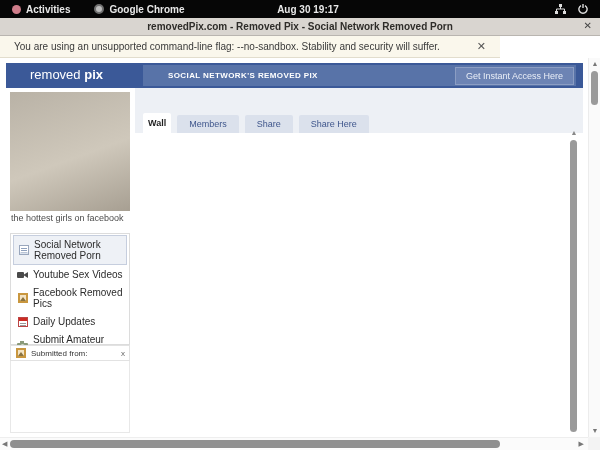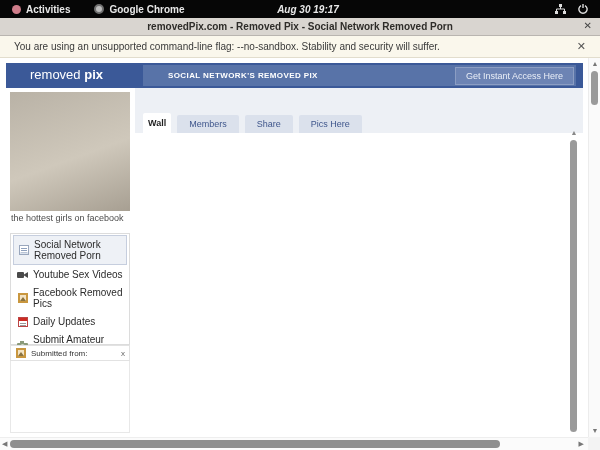--- a/index.html
+++ b/index.html
@@ -5,32 +5,32 @@
   * { margin:0; padding:0; box-sizing:border-box; }
   html,body { width:600px; height:450px; }
   body { font-family:"Liberation Sans", sans-serif; background:#fff; }
   #screen { position:relative; width:600px; height:450px; overflow:hidden; background:#fff; }
 
   
   .topbar { position:absolute; left:0; top:0; width:600px; height:18px; background:#060606;
             display:flex; align-items:center; color:#e8e8e8; font-size:10px; font-weight:bold; }
   .topbar .dot { width:9px; height:9px; border-radius:50%; background:#cf7d8a; margin:0 5px 0 12px; }
   .chrome-ic { width:10px; height:10px; border-radius:50%; background:#bdbdbd; border:2px solid #6f6f6f; margin:0 5px 0 24px; }
-  .clock { position:absolute; left:16px; right:0; text-align:center;font-style:italic; }
+  .clock { position:absolute; left:16px; right:0; text-align:center; }
   .tb-right { margin-left:auto; display:flex; align-items:center; gap:12px; padding-right:12px; z-index:2; }
   .tb-right svg { display:block; }
 
   
   .titlebar { position:absolute; left:0; top:18px; width:600px; height:18px; background:#d9d5d0;
               border-bottom:1px solid #b9b5b0; display:flex; align-items:center; }
   .titlebar .ttl { flex:1; text-align:center; font-size:10px; font-weight:bold; color:#2e2c29; }
   .titlebar .win-close { position:absolute; right:8px; top:2px; font-size:10px; color:#444; cursor:default; }
 
   
-  .infobar { position:absolute; left:0; top:36px; width:600px; height:22px; background:#faf7ec;
+  .infobar { position:absolute; left:0; top:36px; width:500px; height:22px; background:#faf7ec;
              border-bottom:1px solid #e2ddcd; display:flex; align-items:center; font-size:10px; color:#3a3a3a;gap:8px; }
   .infobar .msg { padding-left:14px; }
   .infobar .ib-close { margin-left:auto; padding-right:14px; color:#555; font-size:11px; }
 
   
   .site-header { position:absolute; left:6px; top:63px; width:577px; height:25px; background:#3b5998; }
   .logo { position:absolute; left:24px; top:4px; color:#fff; font-size:13px; }
   .logo b { font-weight:bold; }
   .header-inner { position:absolute; left:137px; top:2px; width:433px; height:21px; background:#5873a8;
                   display:flex; align-items:center; }
@@ -190,21 +190,21 @@
     <span class="lbl">Submitted from:</span>
     <span class="sb-close">x</span>
   </div>
   <div class="empty-box"></div>
 
   <div class="tab-strip">
     <div class="tabs">
       <span class="tab active">Wall</span>
       <span class="tab">Members</span>
       <span class="tab">Share</span>
-      <span class="tab">Pics Here</span>
+      <span class="tab">Share Here</span>
     </div>
   </div>
 
   <div></div>
 
   <div class="v-scroll-inner">
     <span class="arr-up">▲</span>
     <span class="thumb"></span>
   </div>
 

